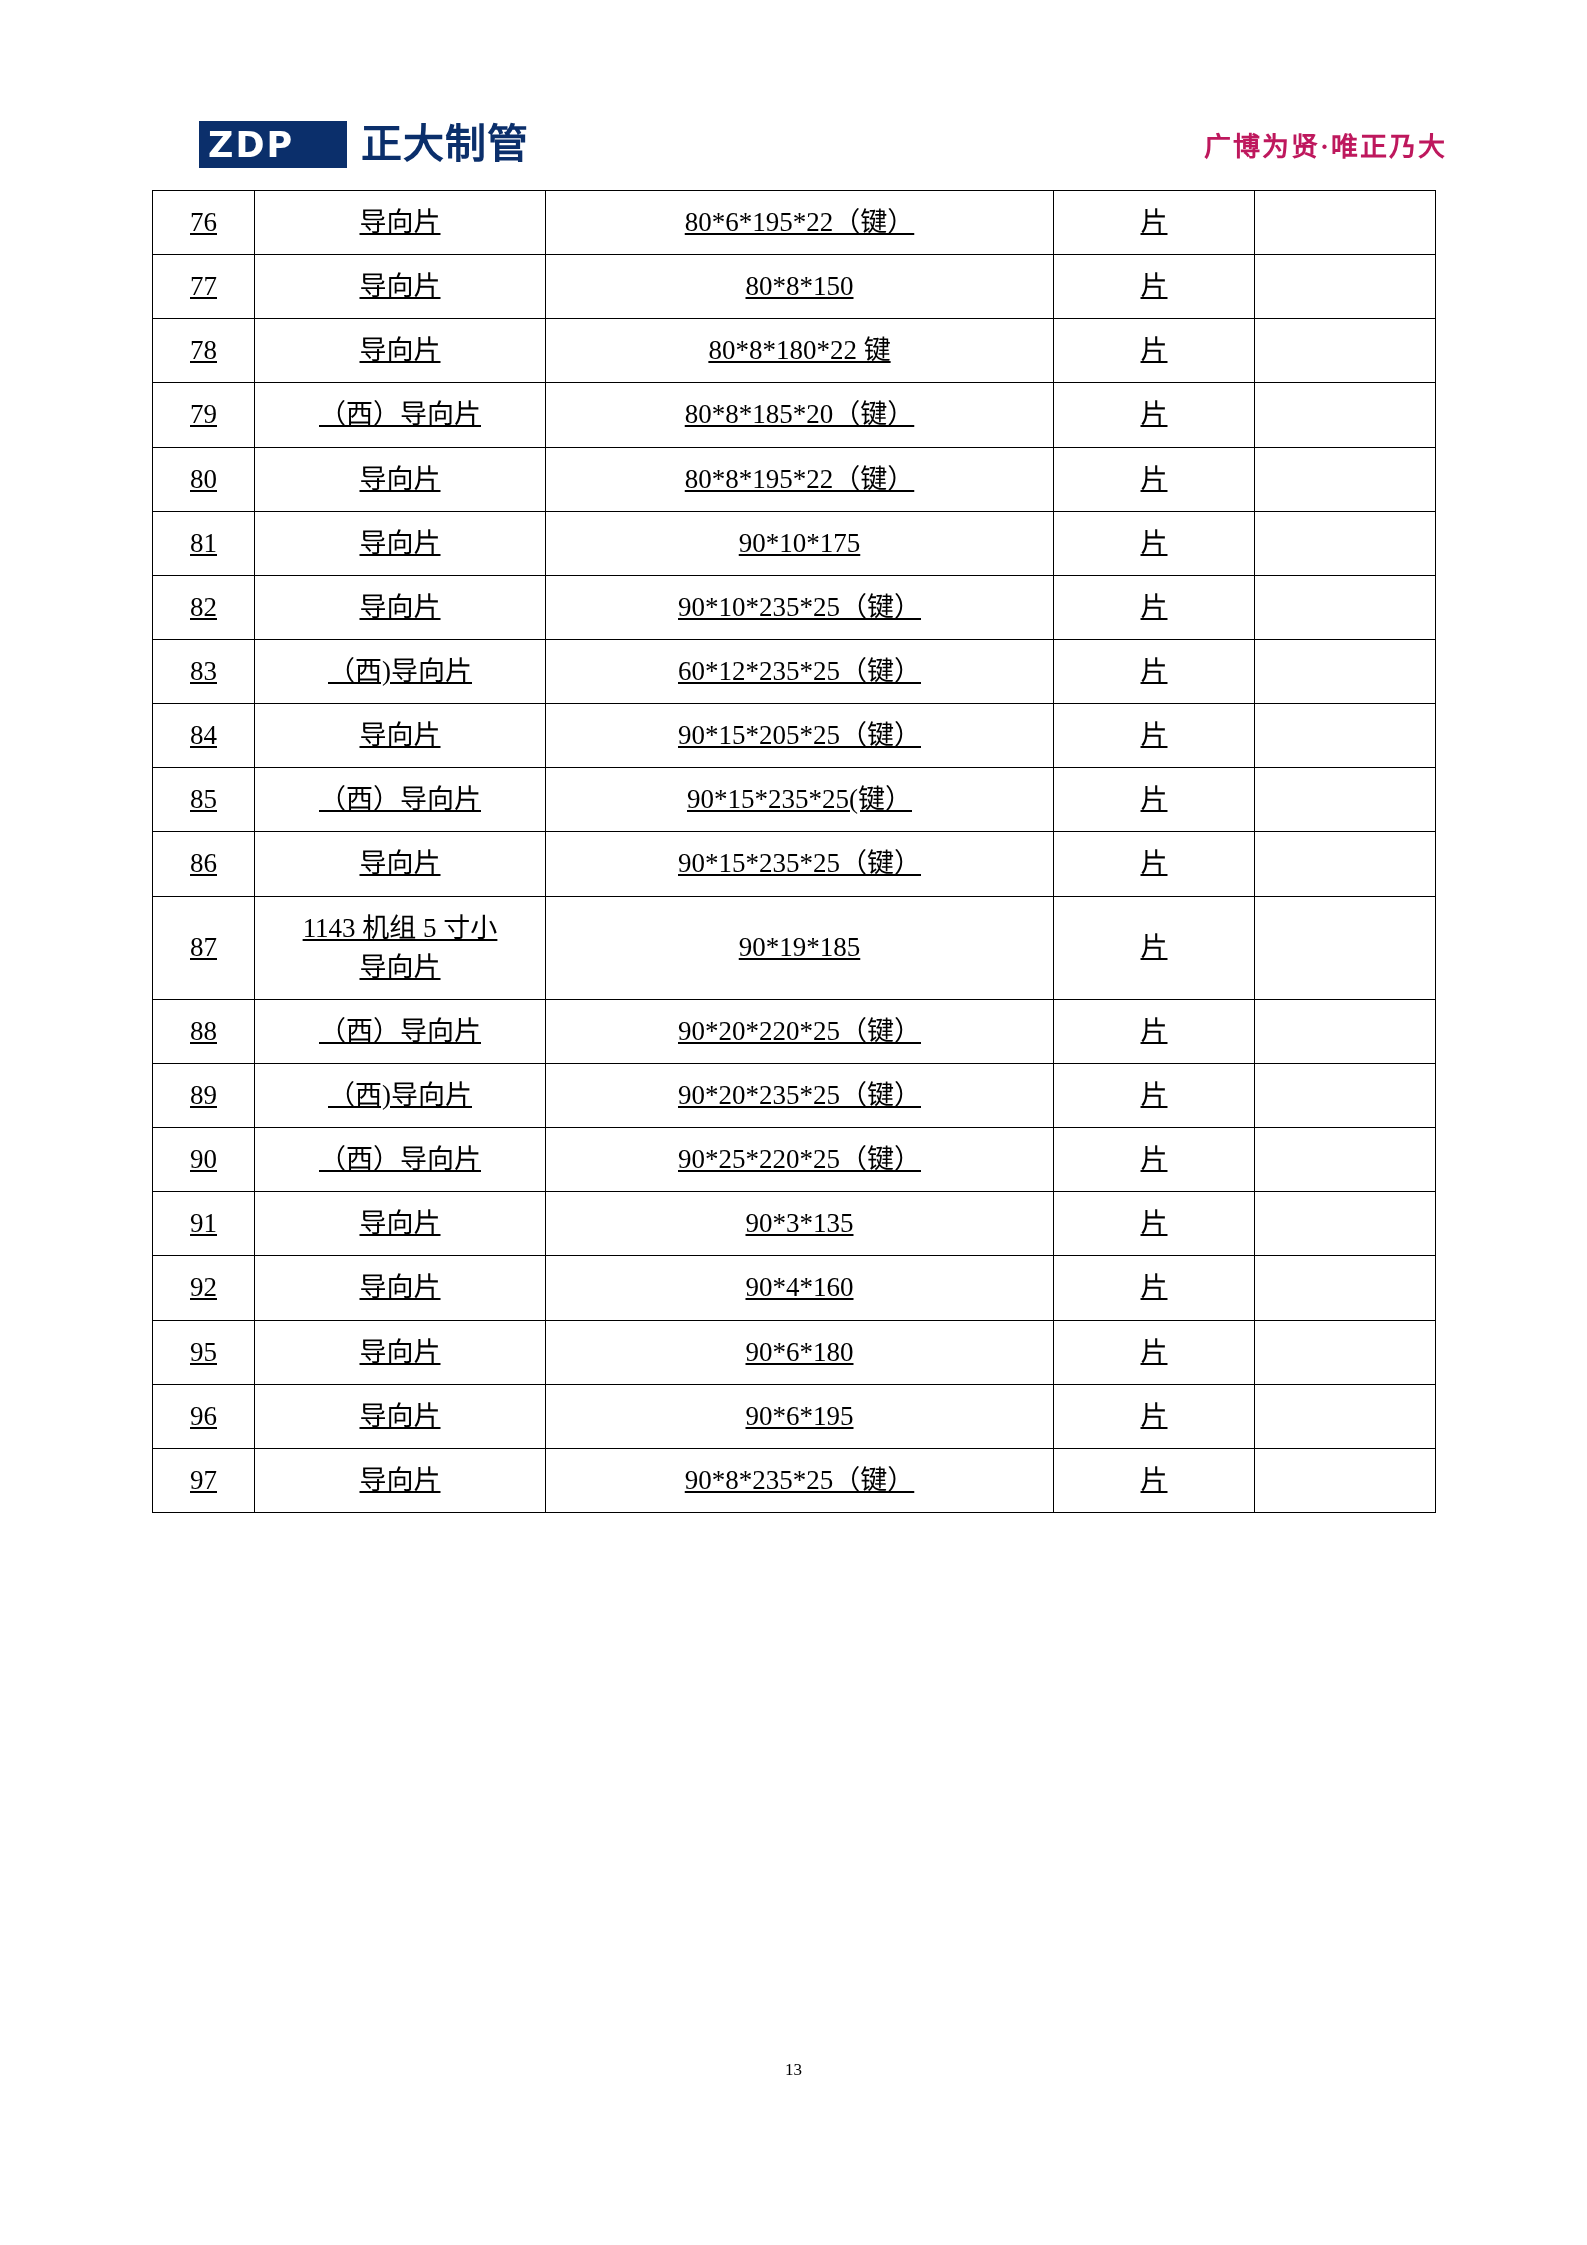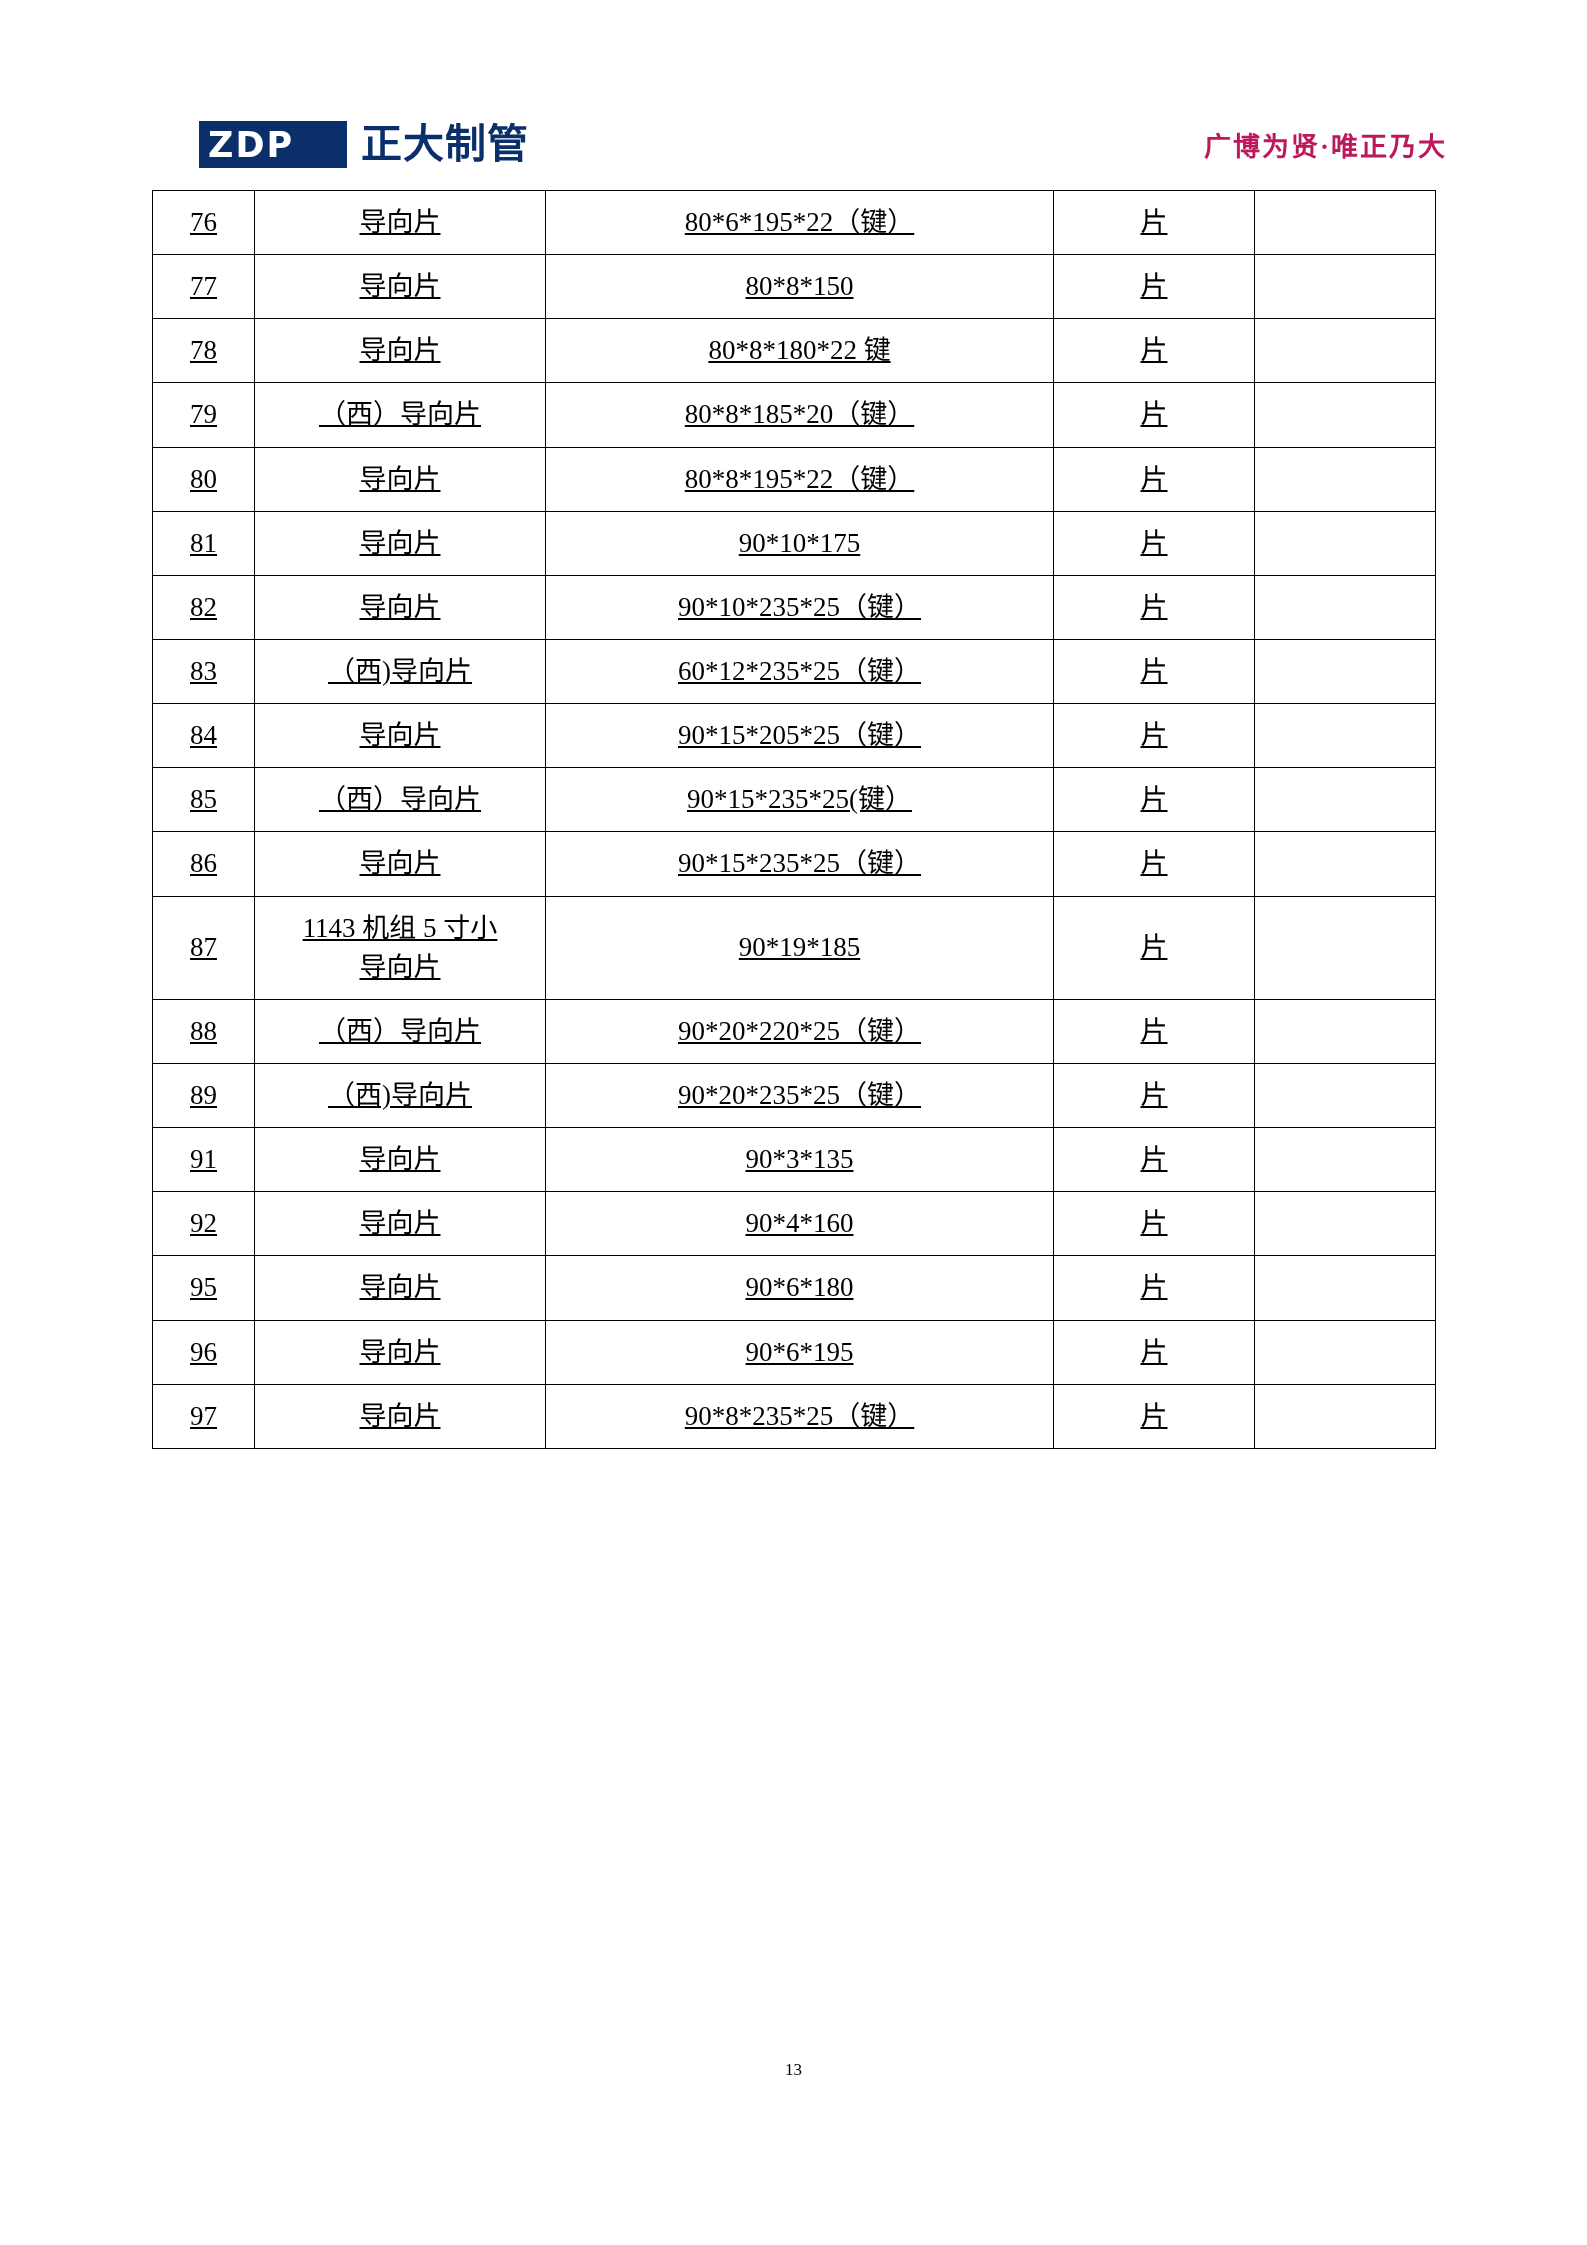--- a/index.html
+++ b/index.html
@@ -228,20 +228,27 @@
           <td></td>
         </tr>
         <tr>
           <td>89</td>
           <td>（西)导向片</td>
           <td>90*20*235*25（键）</td>
           <td>片</td>
           <td></td>
         </tr>
         <tr>
+          <td>90</td>
+          <td>（西）导向片</td>
+          <td>90*25*220*25（键）</td>
+          <td>片</td>
+          <td></td>
+        </tr>
+        <tr>
           <td>91</td>
           <td>导向片</td>
           <td>90*3*135</td>
           <td>片</td>
           <td></td>
         </tr>
         <tr>
           <td>92</td>
           <td>导向片</td>
           <td>90*4*160</td>

